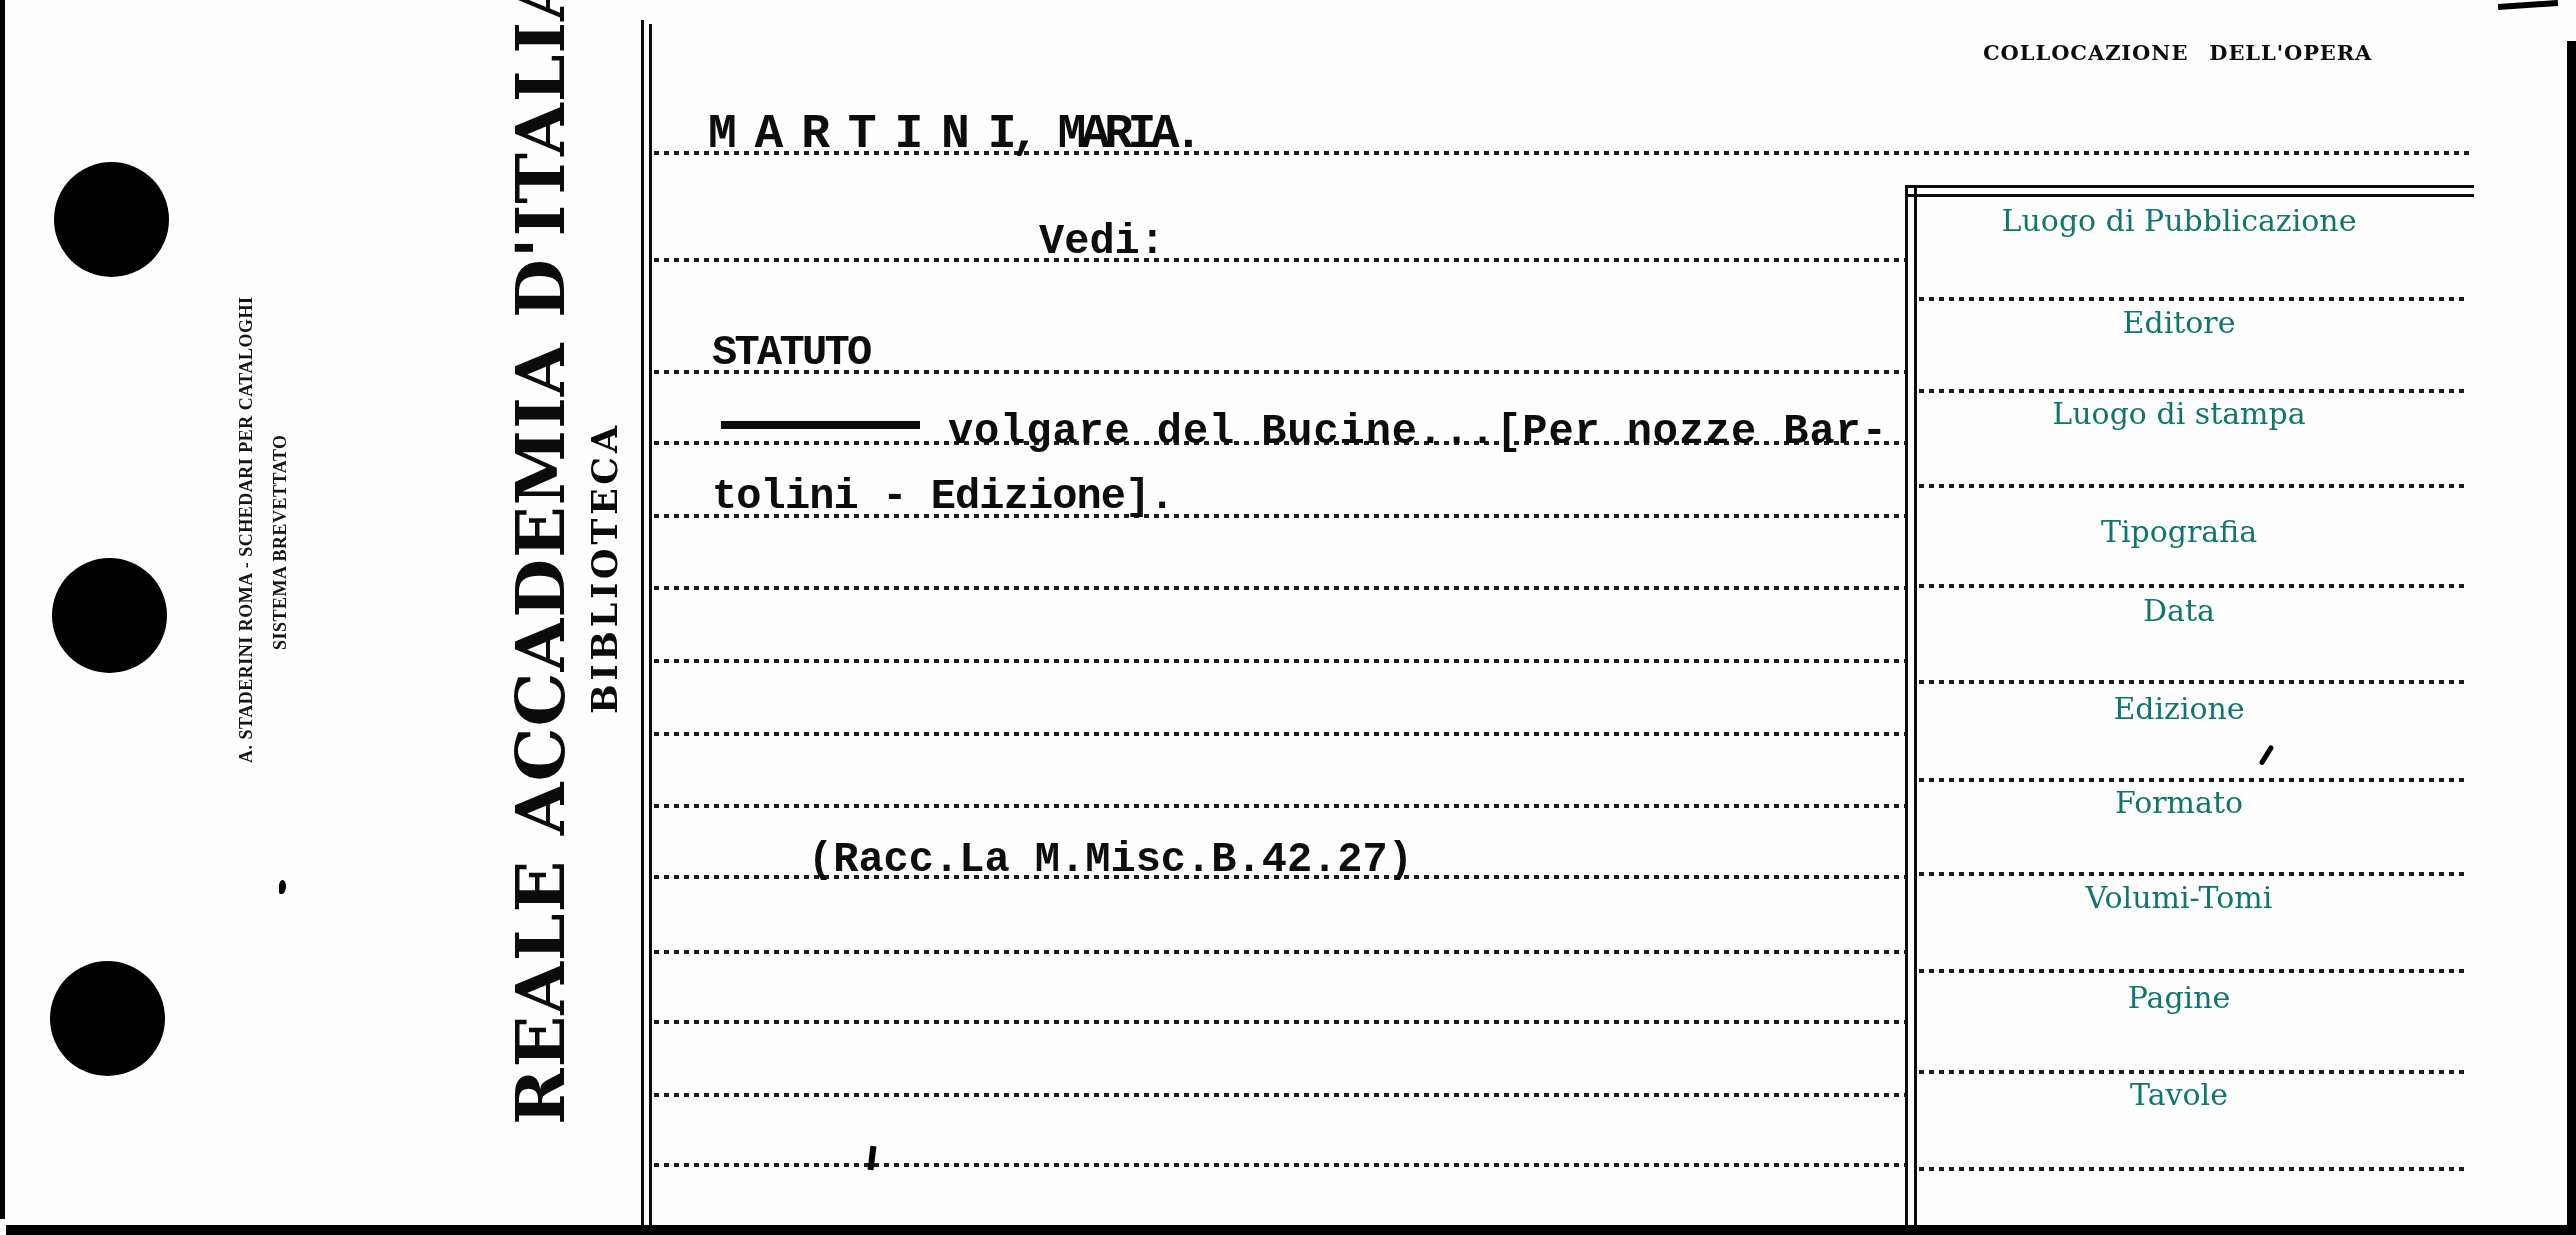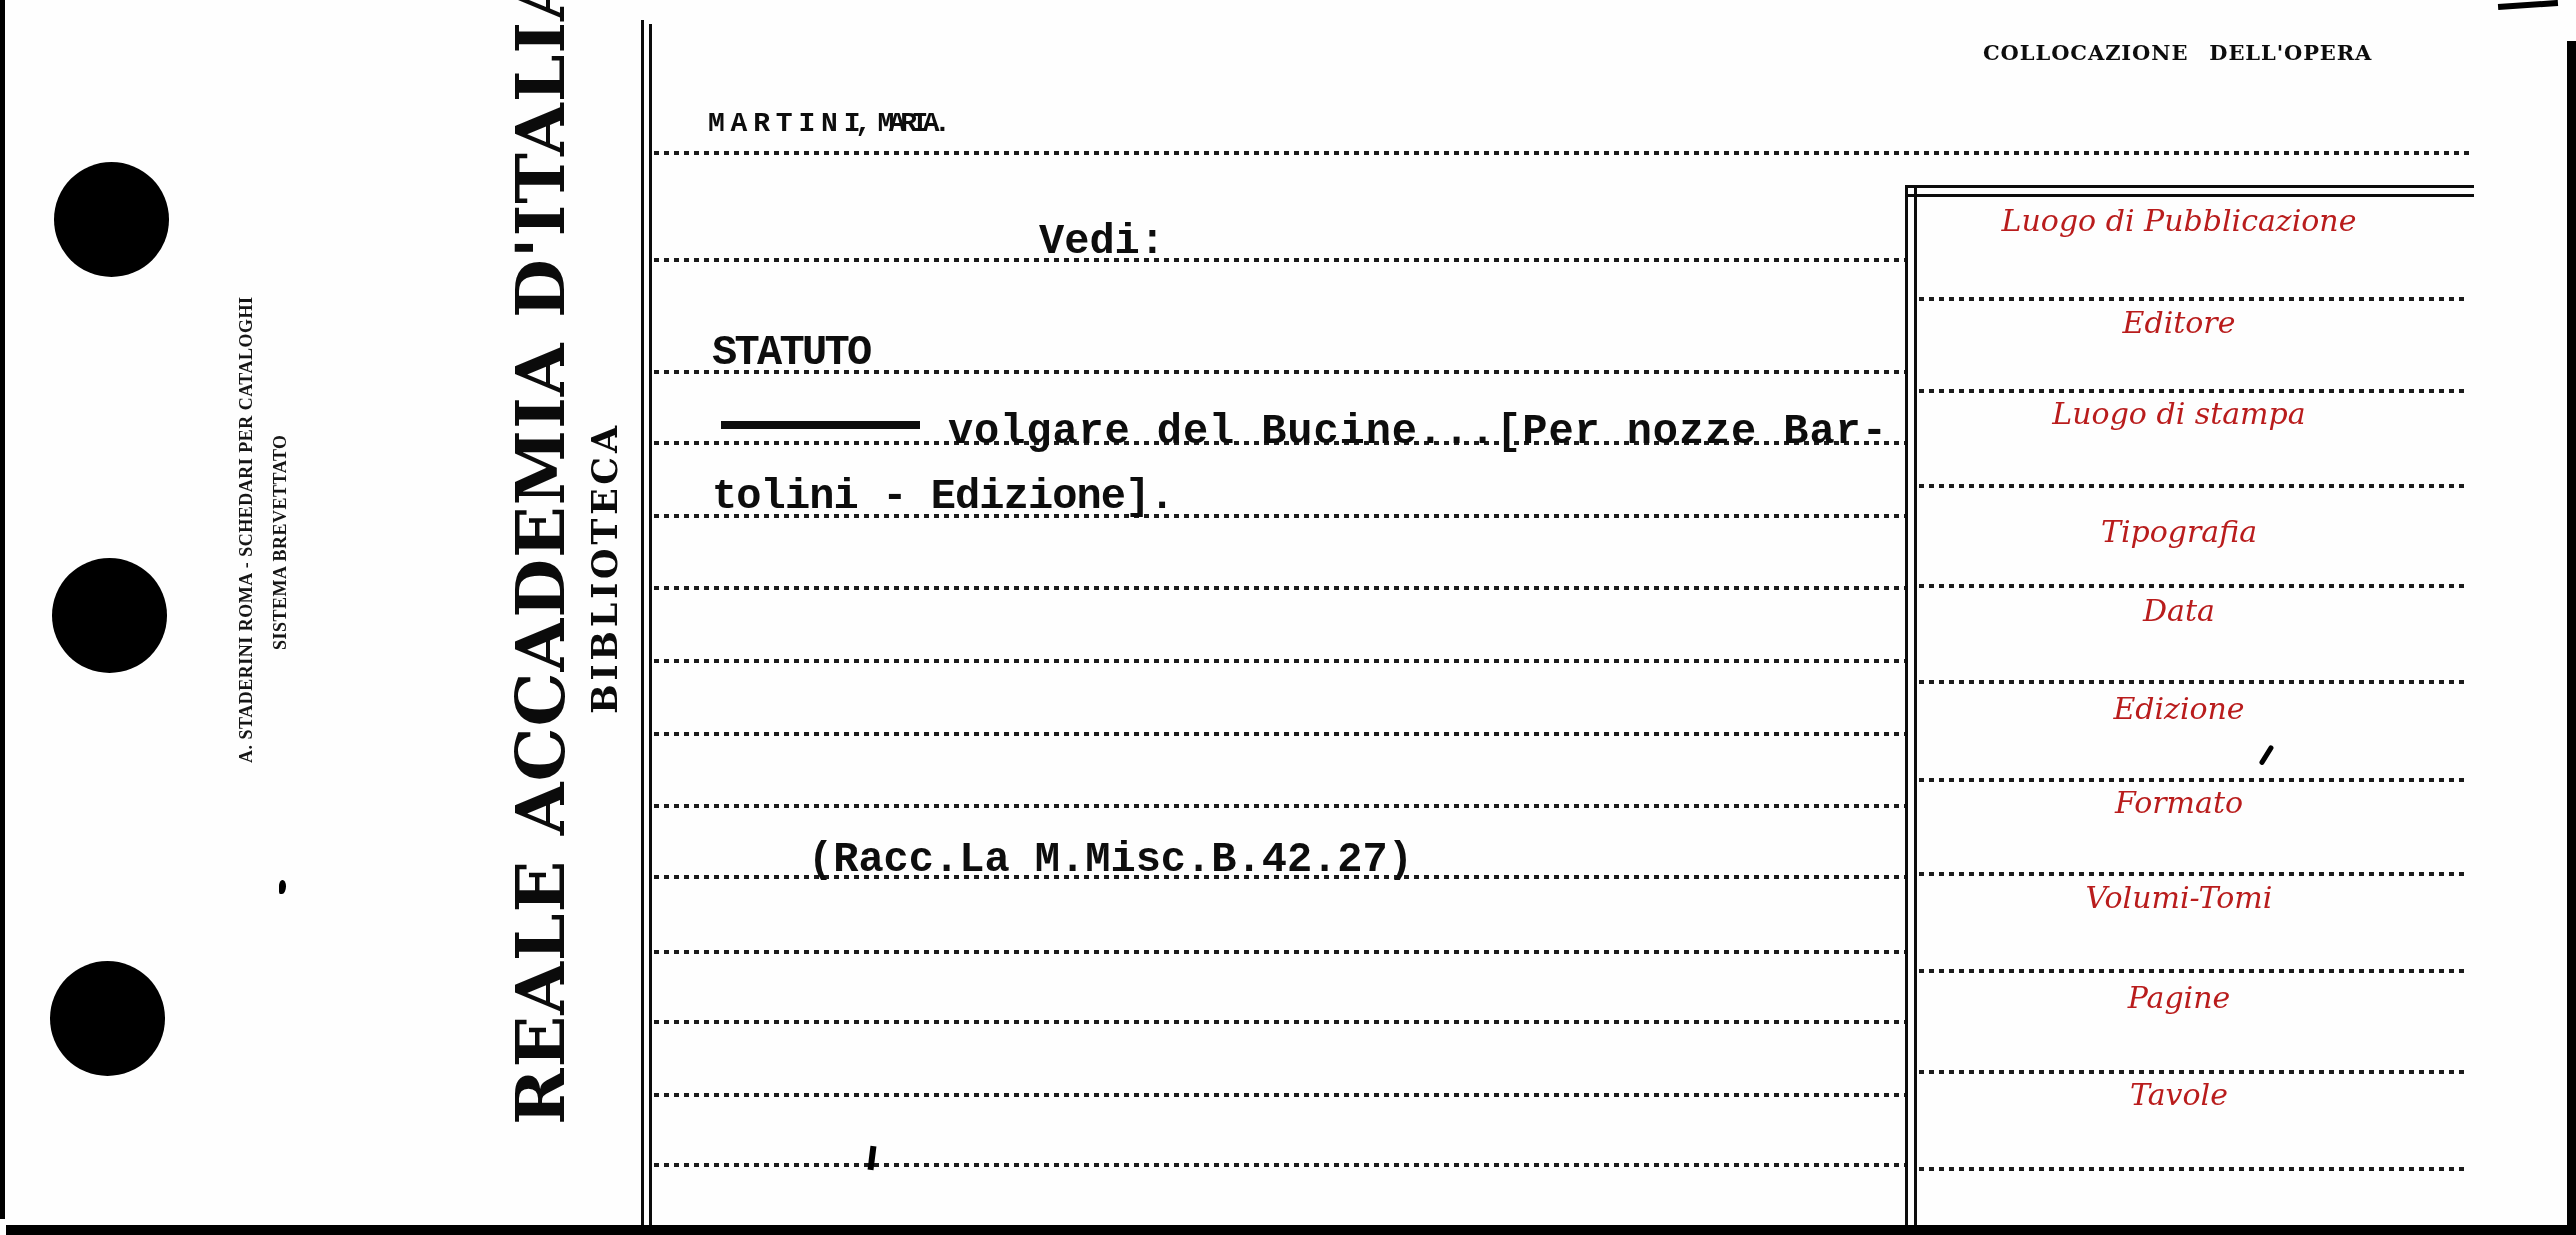--- a/index.html
+++ b/index.html
@@ -53,22 +53,22 @@
     position:absolute;left:1983px;top:40px;
     font-family:"DejaVu Serif", serif;
     font-weight:700;font-size:21px;letter-spacing:0.9px;word-spacing:12.8px;
     color:#0d0d0d;white-space:nowrap;
   }
   
   .field-label{
     position:absolute;left:1919px;width:520px;
     text-align:center;
     font-family:"DejaVu Serif", serif;
-    font-style:italic;font-weight:500;
-    font-size:30px;color:#b91c1c;white-space:nowrap;
+    font-weight:500;
+    font-size:30px;color:#0f766e;white-space:nowrap;
   }
   
   .hole{position:absolute;width:115px;height:115px;border-radius:50%;background:#000;}
   .artifact{position:absolute;background:#000;}
   .dash-bar{position:absolute;background:#0d0d0d;}
 </style>
 </head>
 <body>
 
 <div id="card">
@@ -97,21 +97,21 @@
       <div class="dotline" style="left: 654px; top: 659px; width: 1251px;"></div>
       <div class="dotline" style="left: 654px; top: 732px; width: 1251px;"></div>
       <div class="dotline" style="left: 654px; top: 804px; width: 1251px;"></div>
       <div class="dotline" style="left: 654px; top: 875px; width: 1251px;"></div>
       <div class="dotline" style="left: 654px; top: 950px; width: 1251px;"></div>
       <div class="dotline" style="left: 654px; top: 1020px; width: 1251px;"></div>
       <div class="dotline" style="left: 654px; top: 1093px; width: 1251px;"></div>
       <div class="dotline" style="left: 654px; top: 1163px; width: 1251px;"></div>
     </div>
 
-  <div class="tw" style="left:708px;top:110px;font-size:28px;letter-spacing:-5.5px;text-align:right;">M A R T I N I, MARIA.</div>
+  <div class="tw" style="left:708px;top:110px;font-size:48px;letter-spacing:-5.5px;text-align:right;">M A R T I N I, MARIA.</div>
   <div class="tw" style="left:1039px;top:221px;">Vedi:</div>
   <div class="tw" style="left:712px;top:332px;letter-spacing:-2.7px;text-align:center;">STATUTO</div>
   <div class="dash-bar" style="left:721px;top:421px;width:199px;height:8.2px;"></div>
   <div class="tw" style="left:948px;top:403px;letter-spacing:0.9px;margin-top:8px;">volgare del Bucine...[Per nozze Bar-</div>
   <div class="tw" style="left:712px;top:476px;letter-spacing:-0.9px;">tolini - Edizione].</div>
   <div class="tw" style="left:808px;top:839px;">(Racc.La M.Misc.B.42.27)</div>
 
   <div class="hrule" style="left:1905px;top:185px;width:569px;"></div>
   <div class="hrule" style="left:1905px;top:194px;width:569px;"></div>
   <div class="vrule" style="left:1905px;top:185px;height:1050px;"></div>

